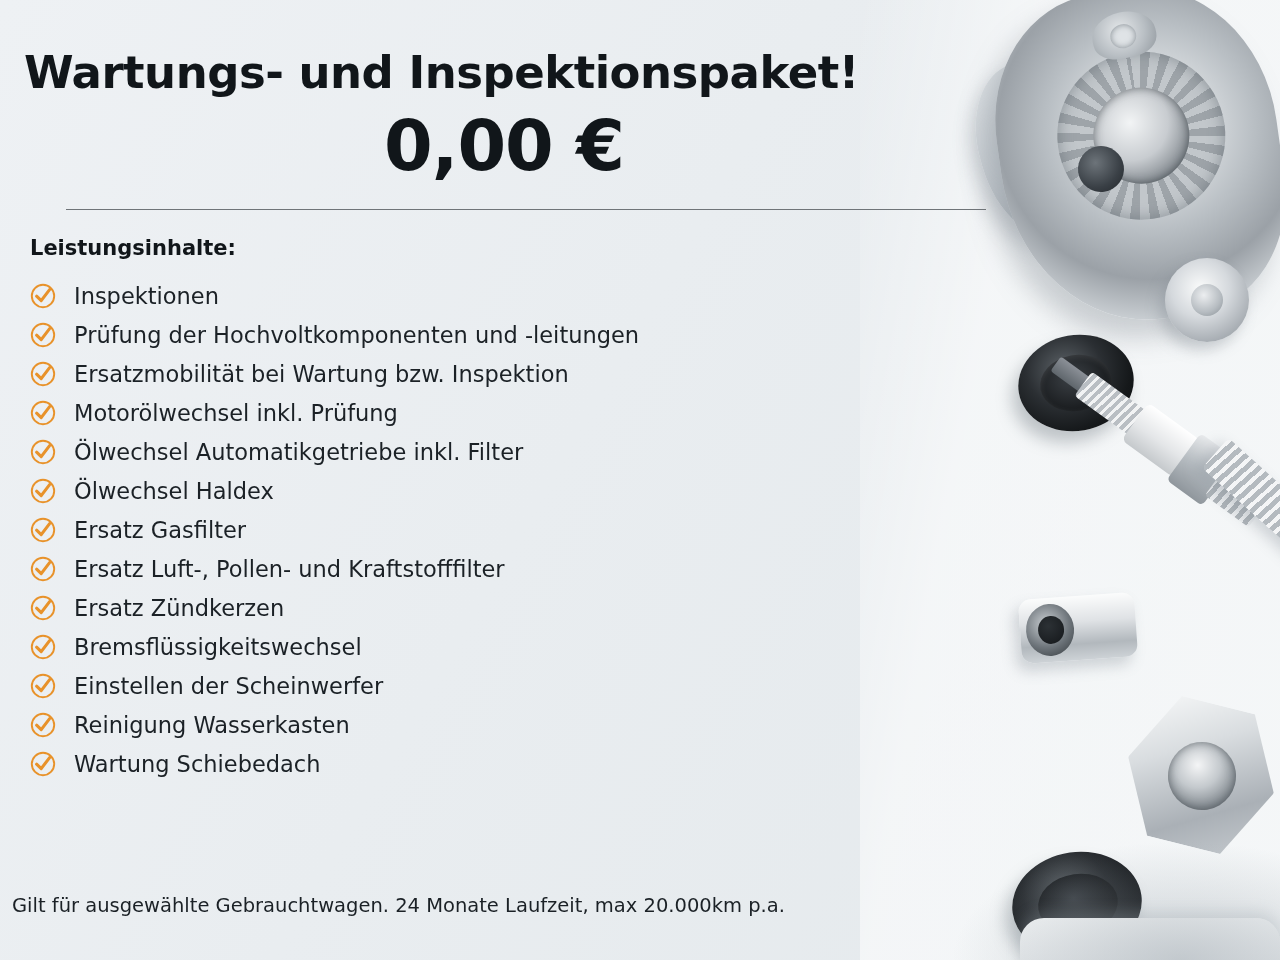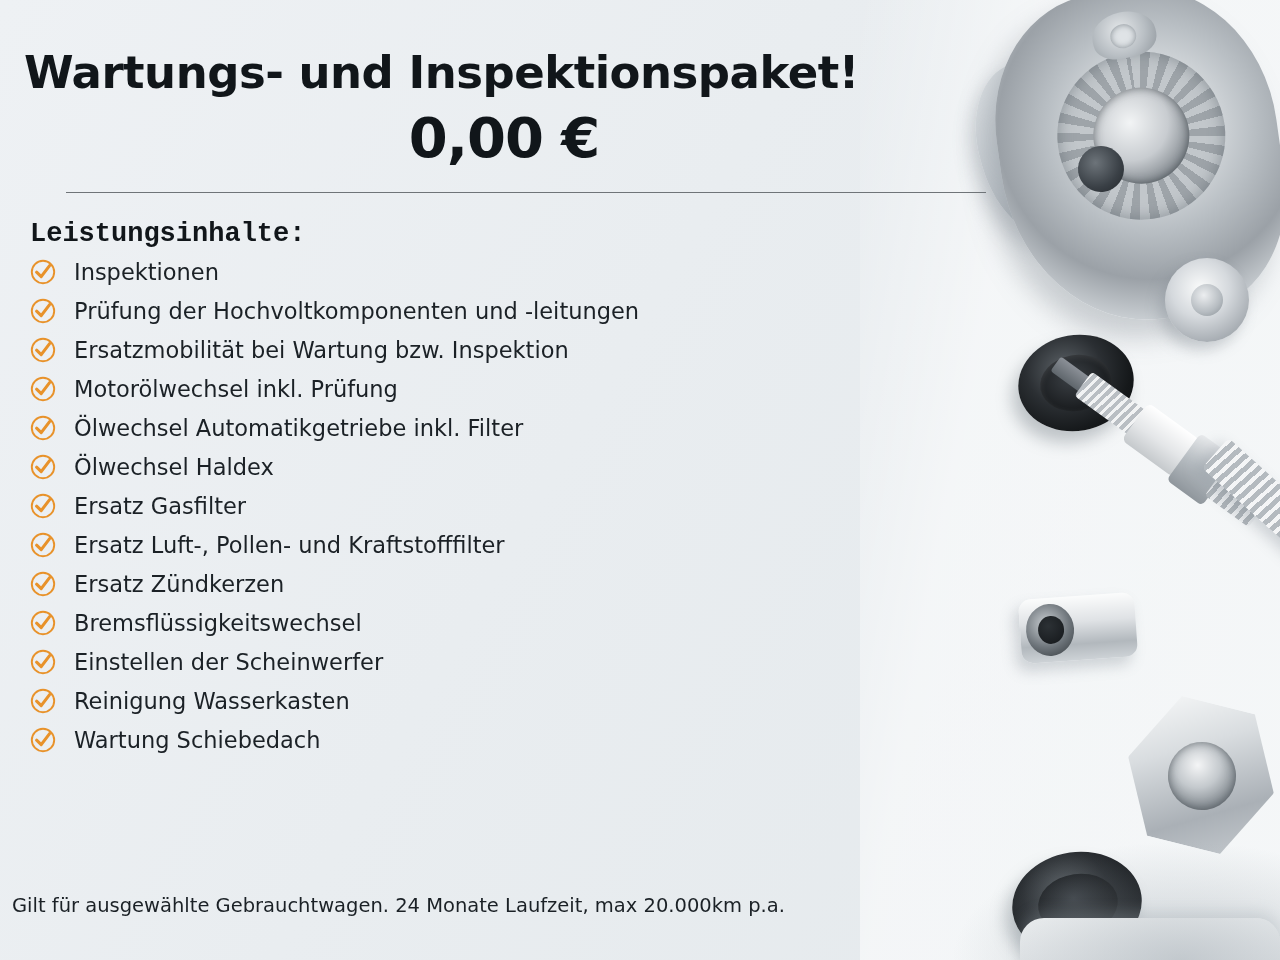--- a/index.html
+++ b/index.html
@@ -341,52 +341,51 @@
     font-size: 45px;
     font-weight: 700;
     letter-spacing: -0.5px;
     color: #11161a;
     width: 960px;
   }
 
   .price {
     margin: 6px 0 0 0;
     text-align: center;
-    font-size: 56px;
+    font-size: 70px;
     font-weight: 700;
     color: #11161a;
     width: 960px;
     letter-spacing: -1px;
   }
 
   .divider {
     width: 920px;
     height: 1px;
     background: #6f7478;
     margin: 22px 0 0 42px;
   }
 
   .section-title {
     margin: 26px 0 4px 0;
-    font-size: 27px;
+    font-size: 21px;
     font-weight: 700;
     color: #11161a;
     padding-left: 6px;
-    font-family: Liberation Mono, monospace;
   }
 
   ul.benefits {
     list-style: none;
     margin: 0;
     padding: 6px 0 0 6px;
   }
 
   ul.benefits li {
     display: flex;
-    align-items: flex-start;
+    align-items: flex-end;
     gap: 18px;
     height: 39px;
     font-size: 22.5px;
     color: #1b2126;
   }
 
   .check {
     flex: 0 0 auto;
     width: 26px;
     height: 26px;

